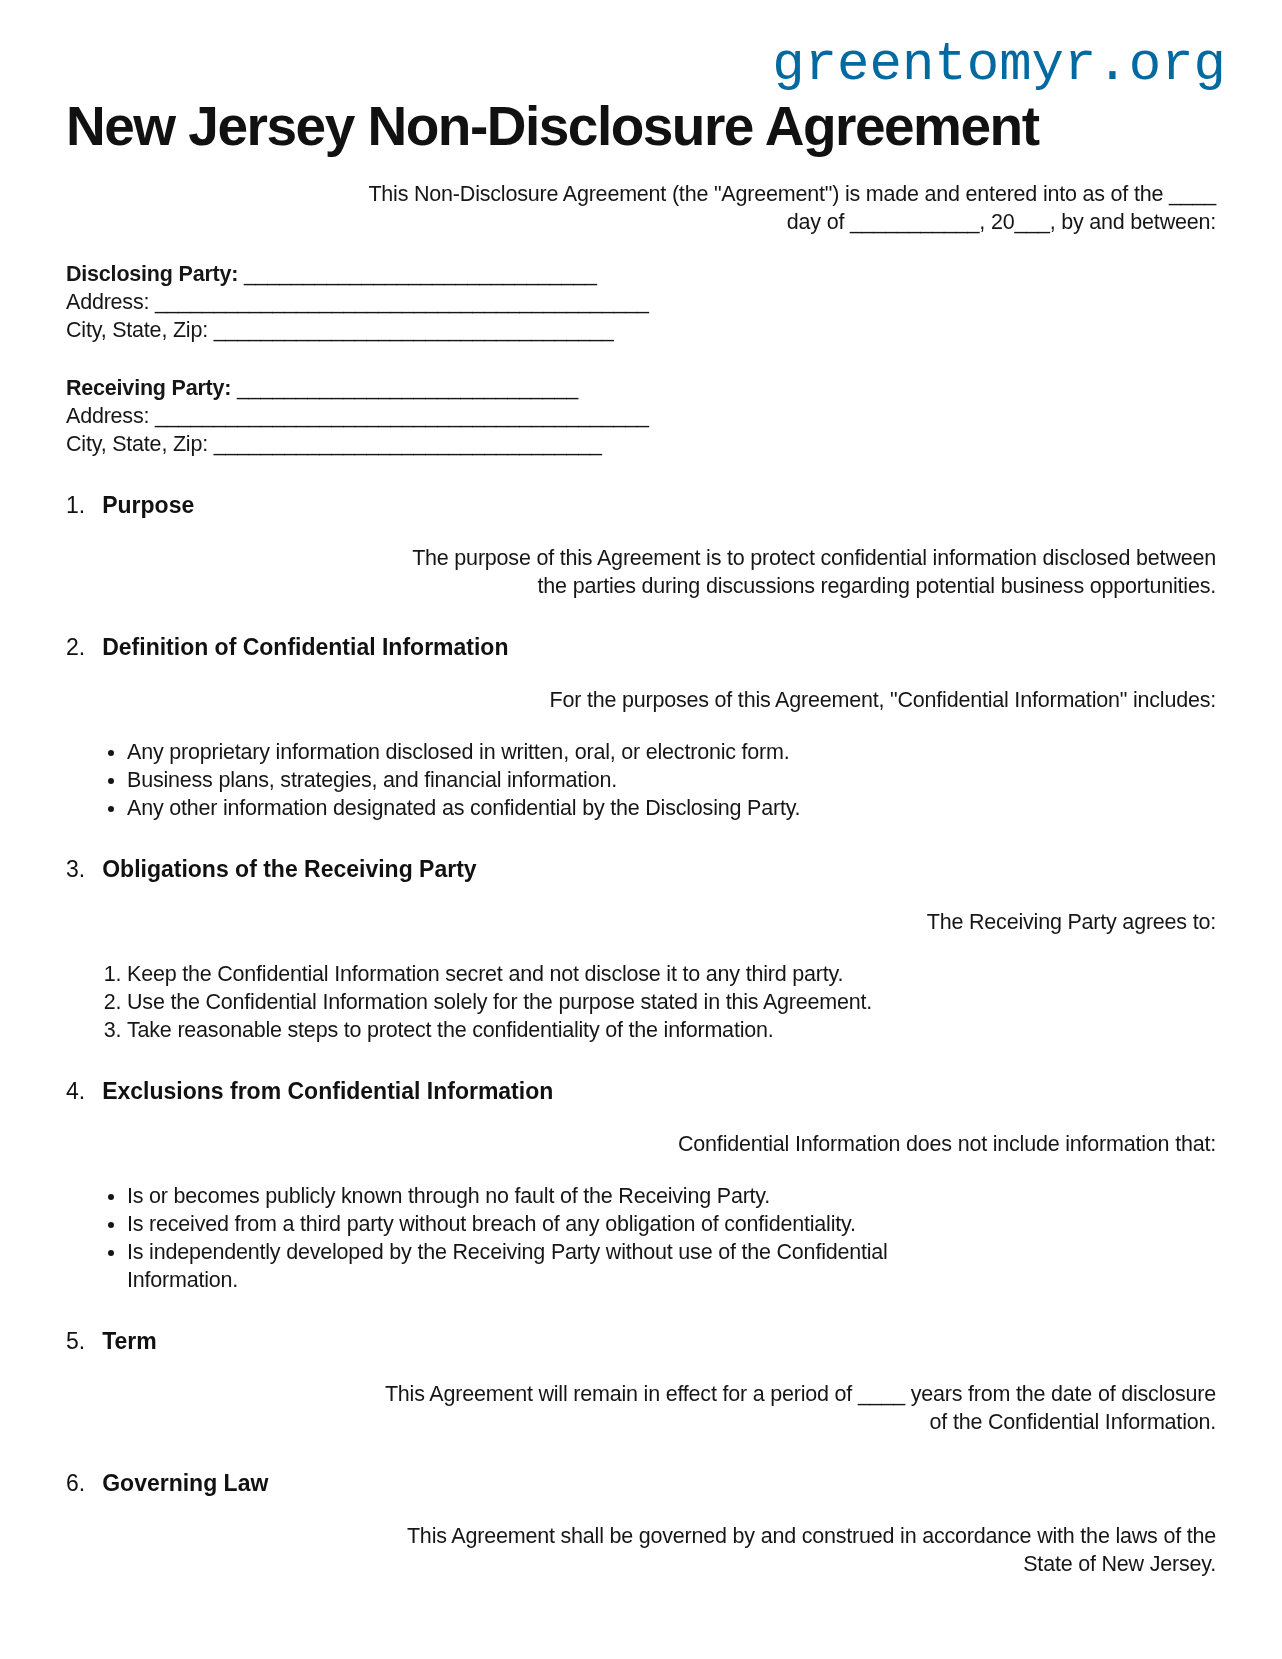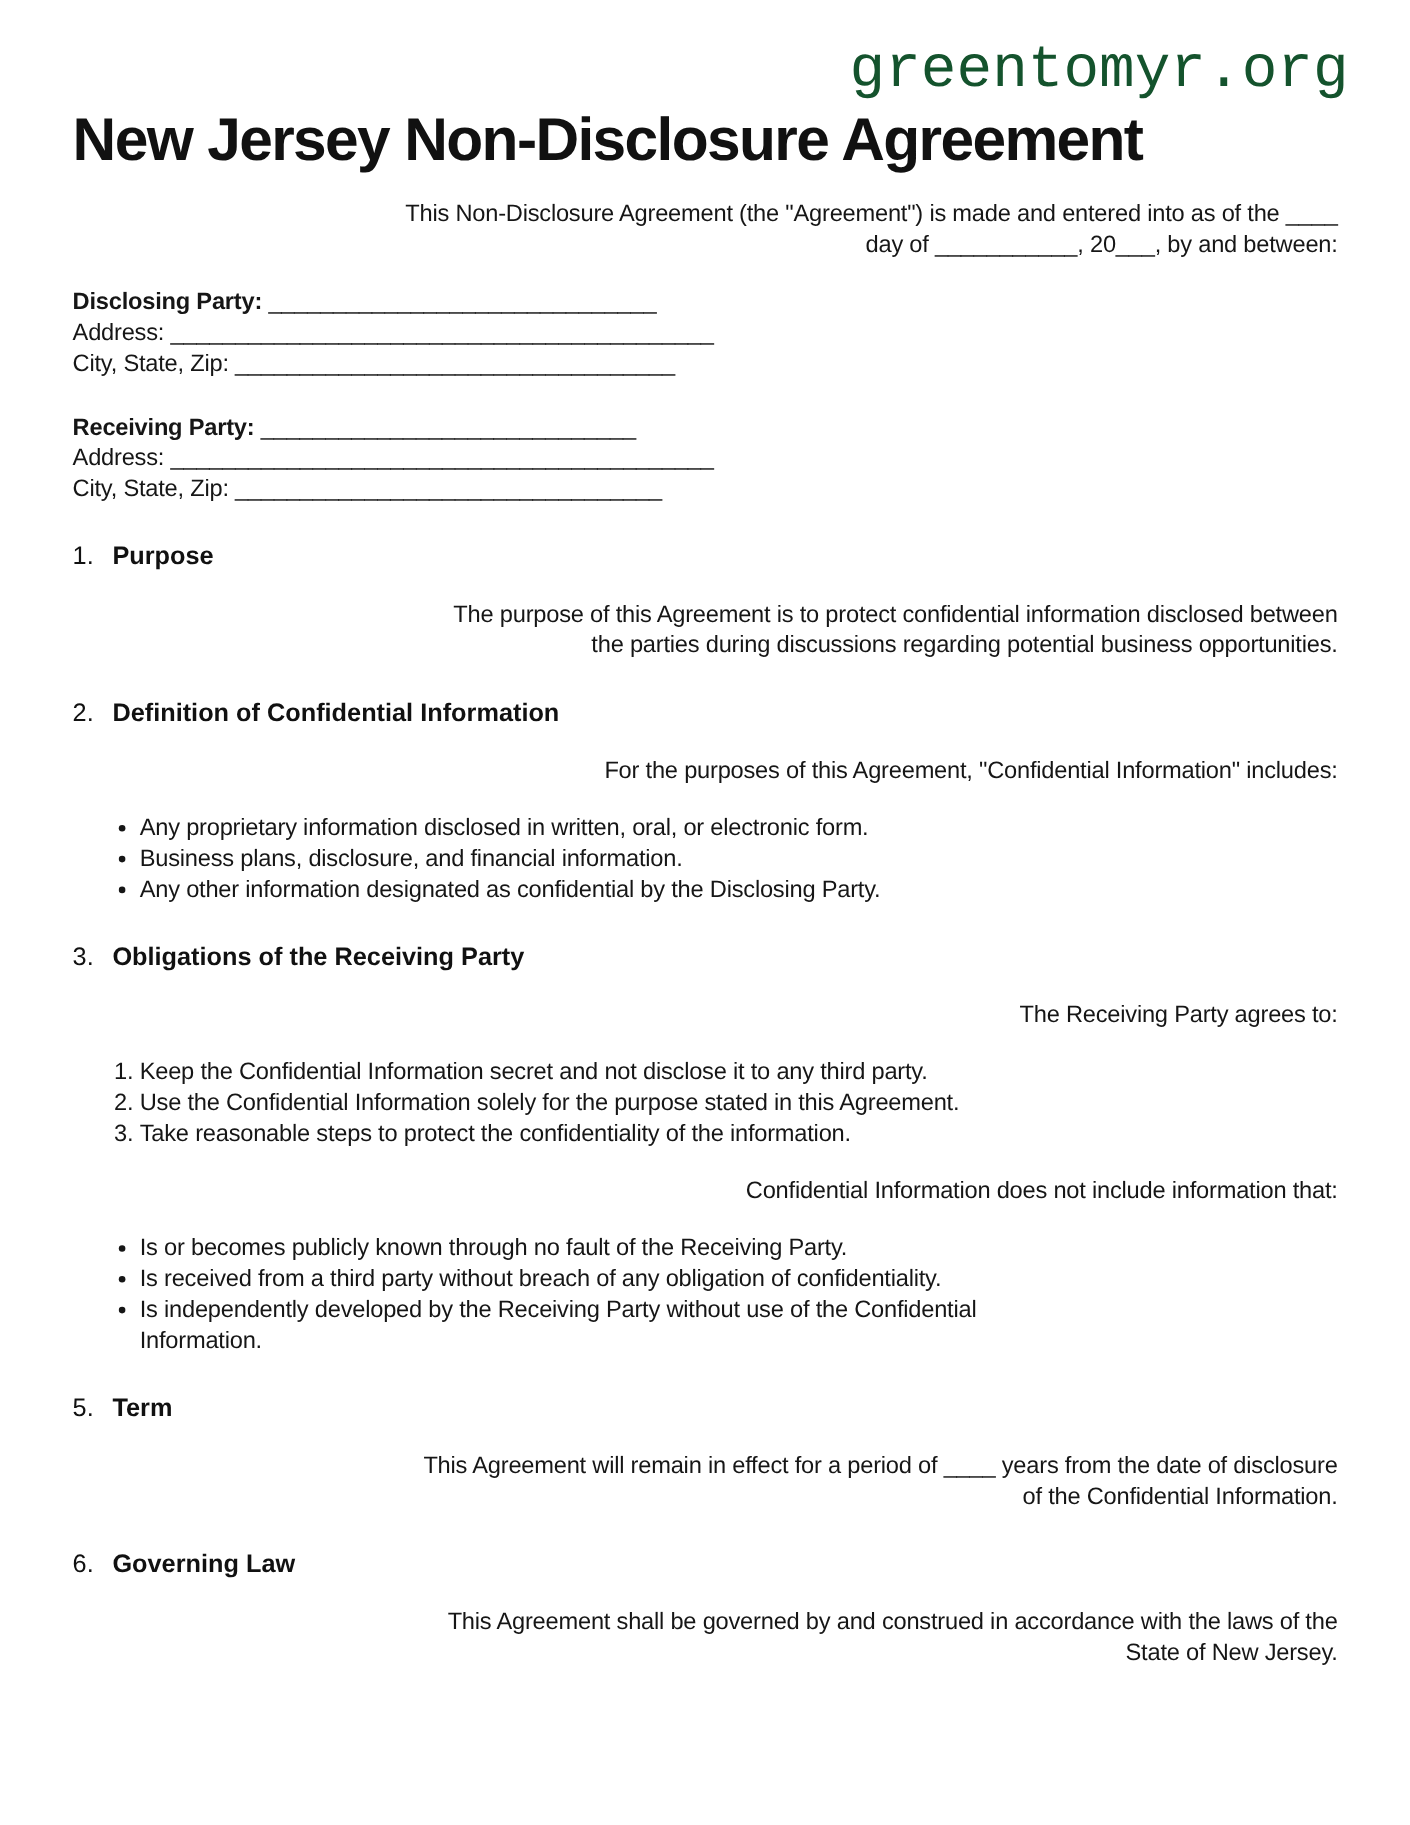--- a/index.html
+++ b/index.html
@@ -18,21 +18,21 @@
     box-sizing: border-box;
     width: 1282px;
     height: 1659px;
     padding: 34px 66px 0 66px;
     background: #ffffff;
   }
   .watermark {
     font-family: "Liberation Mono", "DejaVu Sans Mono", monospace;
     font-size: 54px;
     line-height: 62px;
-    color: #14532d;
+    color: #0369a1;
     text-align: right;
     margin-right: -10px;
     white-space: nowrap;
   }
   .title {
     font-size: 55px;
     line-height: 60px;
     font-weight: bold;
     letter-spacing: -1.5px;
     margin: 0 0 4px 0;
@@ -99,32 +99,33 @@
   </div>
 
   <h2 class="sec-heading"><span>1.</span><span class="sec-title">Purpose</span></h2>
   <p class="body-text pre">The purpose of this Agreement is to protect confidential information disclosed between
 the parties during discussions regarding potential business opportunities.</p>
 
   <h2 class="sec-heading"><span>2.</span><span class="sec-title">Definition of Confidential Information</span></h2>
   <p class="body-text pre">For the purposes of this Agreement, "Confidential Information" includes:</p>
   <ul class="doc-list">
     <li>Any proprietary information disclosed in written, oral, or electronic form.</li>
-    <li>Business plans, disclosure, and financial information.</li>
+    <li>Business plans, strategies, and financial information.</li>
     <li>Any other information designated as confidential by the Disclosing Party.</li>
   </ul>
 
   <h2 class="sec-heading"><span>3.</span><span class="sec-title">Obligations of the Receiving Party</span></h2>
   <p class="body-text pre">The Receiving Party agrees to:</p>
   <ol class="doc-list">
     <li>Keep the Confidential Information secret and not disclose it to any third party.</li>
     <li>Use the Confidential Information solely for the purpose stated in this Agreement.</li>
     <li>Take reasonable steps to protect the confidentiality of the information.</li>
   </ol>
 
+  <h2 class="sec-heading"><span>4.</span><span class="sec-title">Exclusions from Confidential Information</span></h2>
   <p class="body-text pre">Confidential Information does not include information that:</p>
   <ul class="doc-list">
     <li>Is or becomes publicly known through no fault of the Receiving Party.</li>
     <li>Is received from a third party without breach of any obligation of confidentiality.</li>
     <li>Is independently developed by the Receiving Party without use of the Confidential
 Information.</li>
   </ul>
 
   <h2 class="sec-heading"><span>5.</span><span class="sec-title">Term</span></h2>
   <p class="body-text pre">This Agreement will remain in effect for a period of ____ years from the date of disclosure

